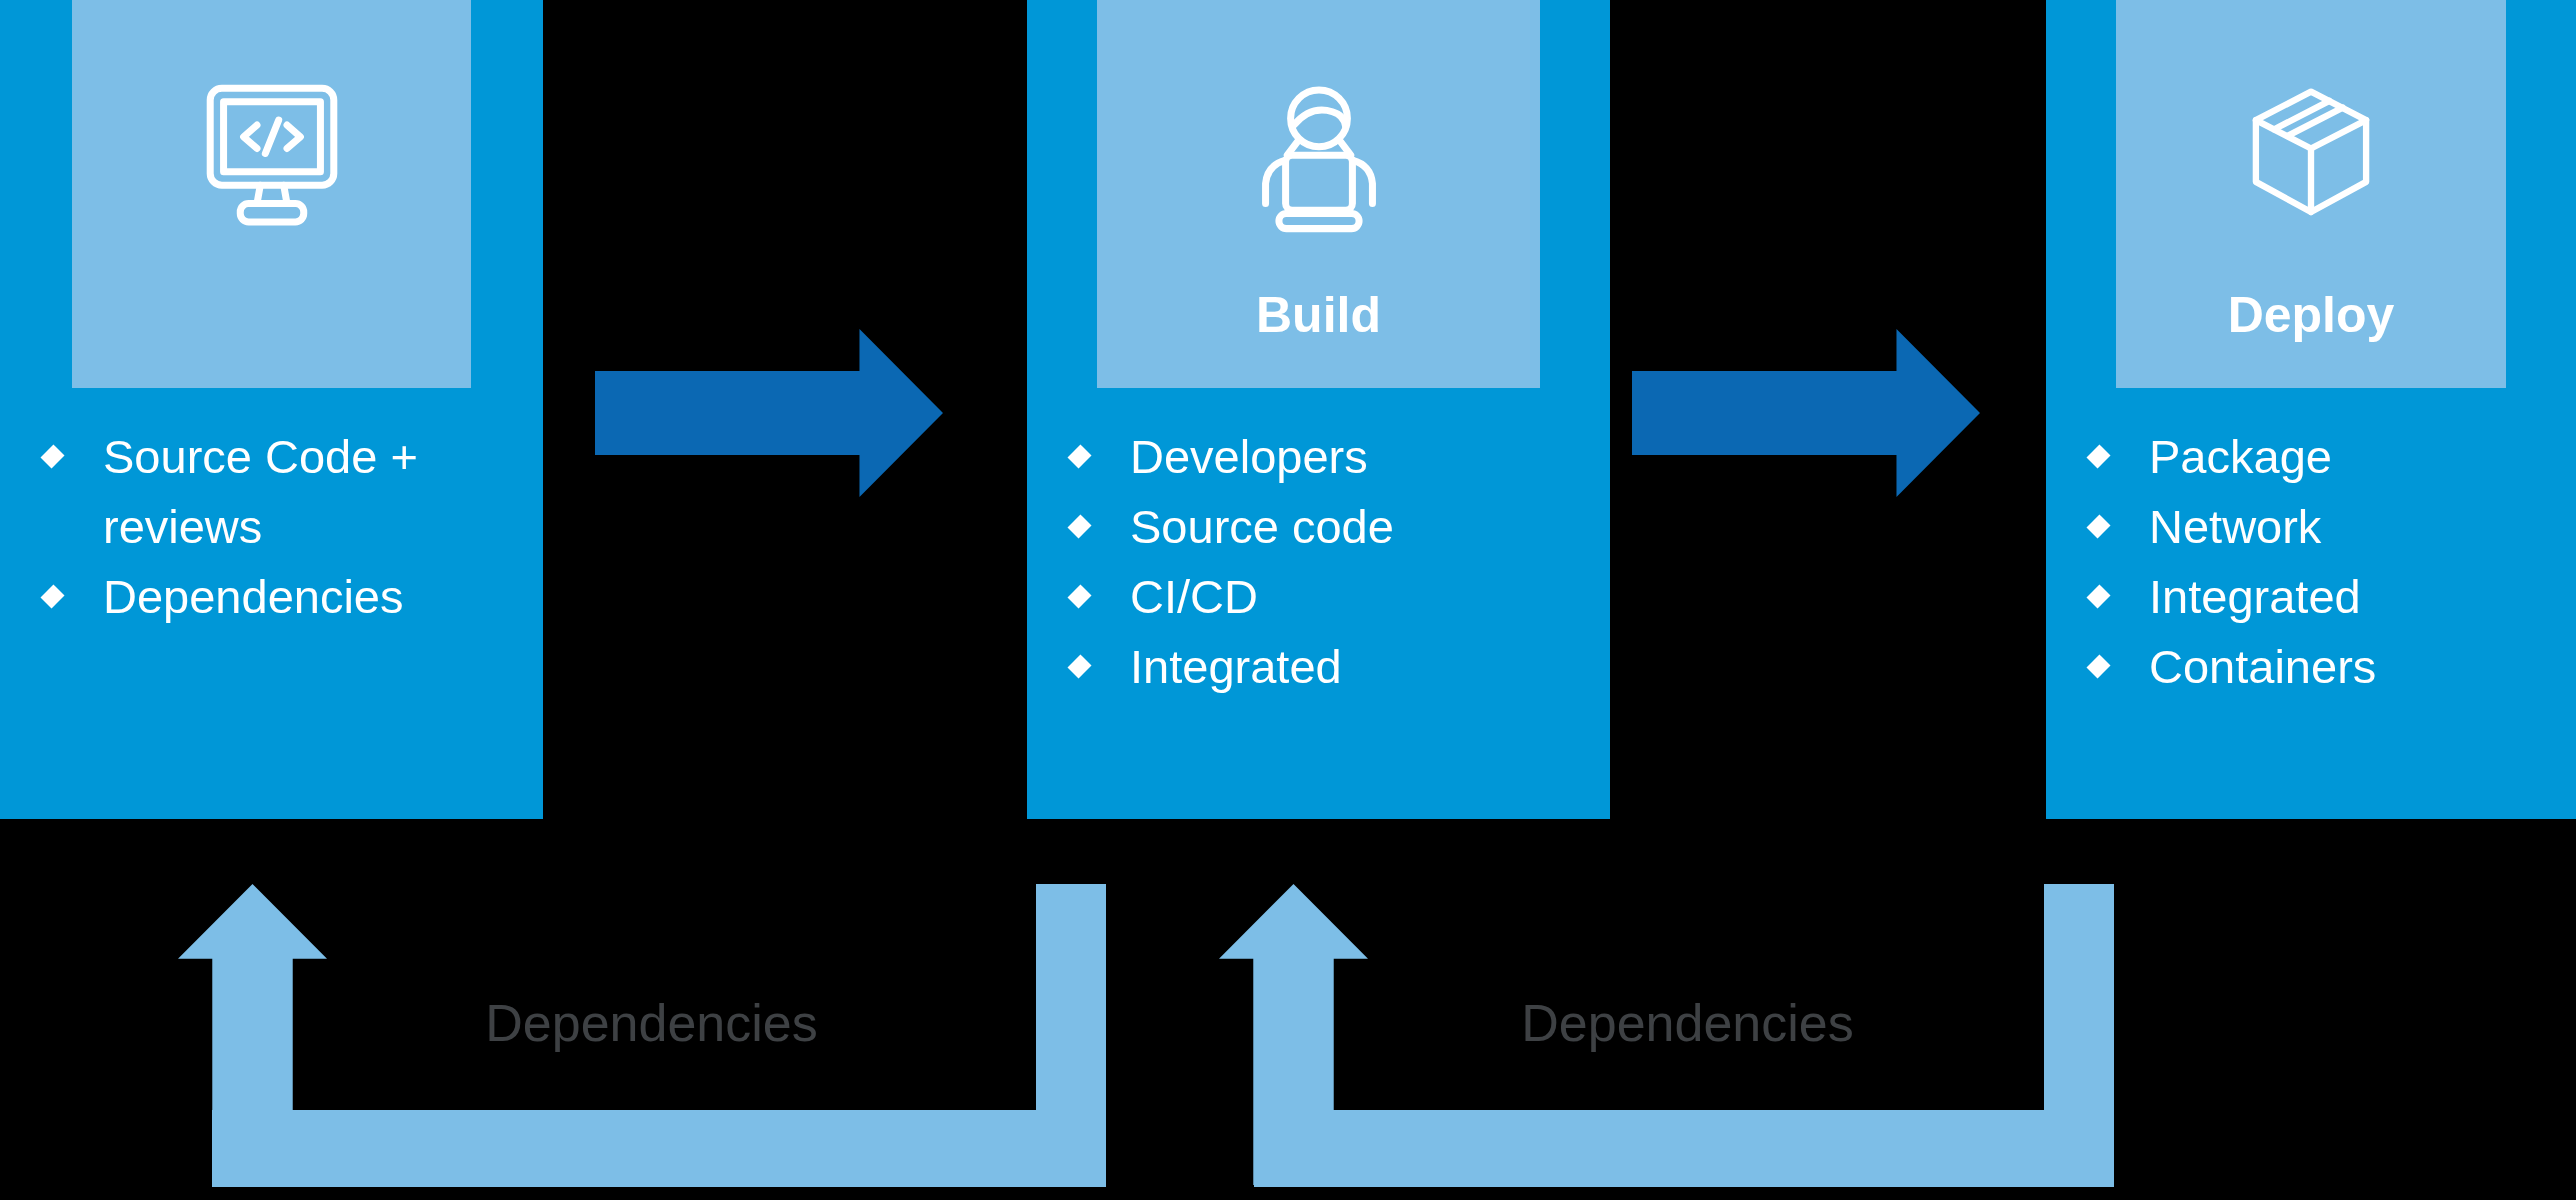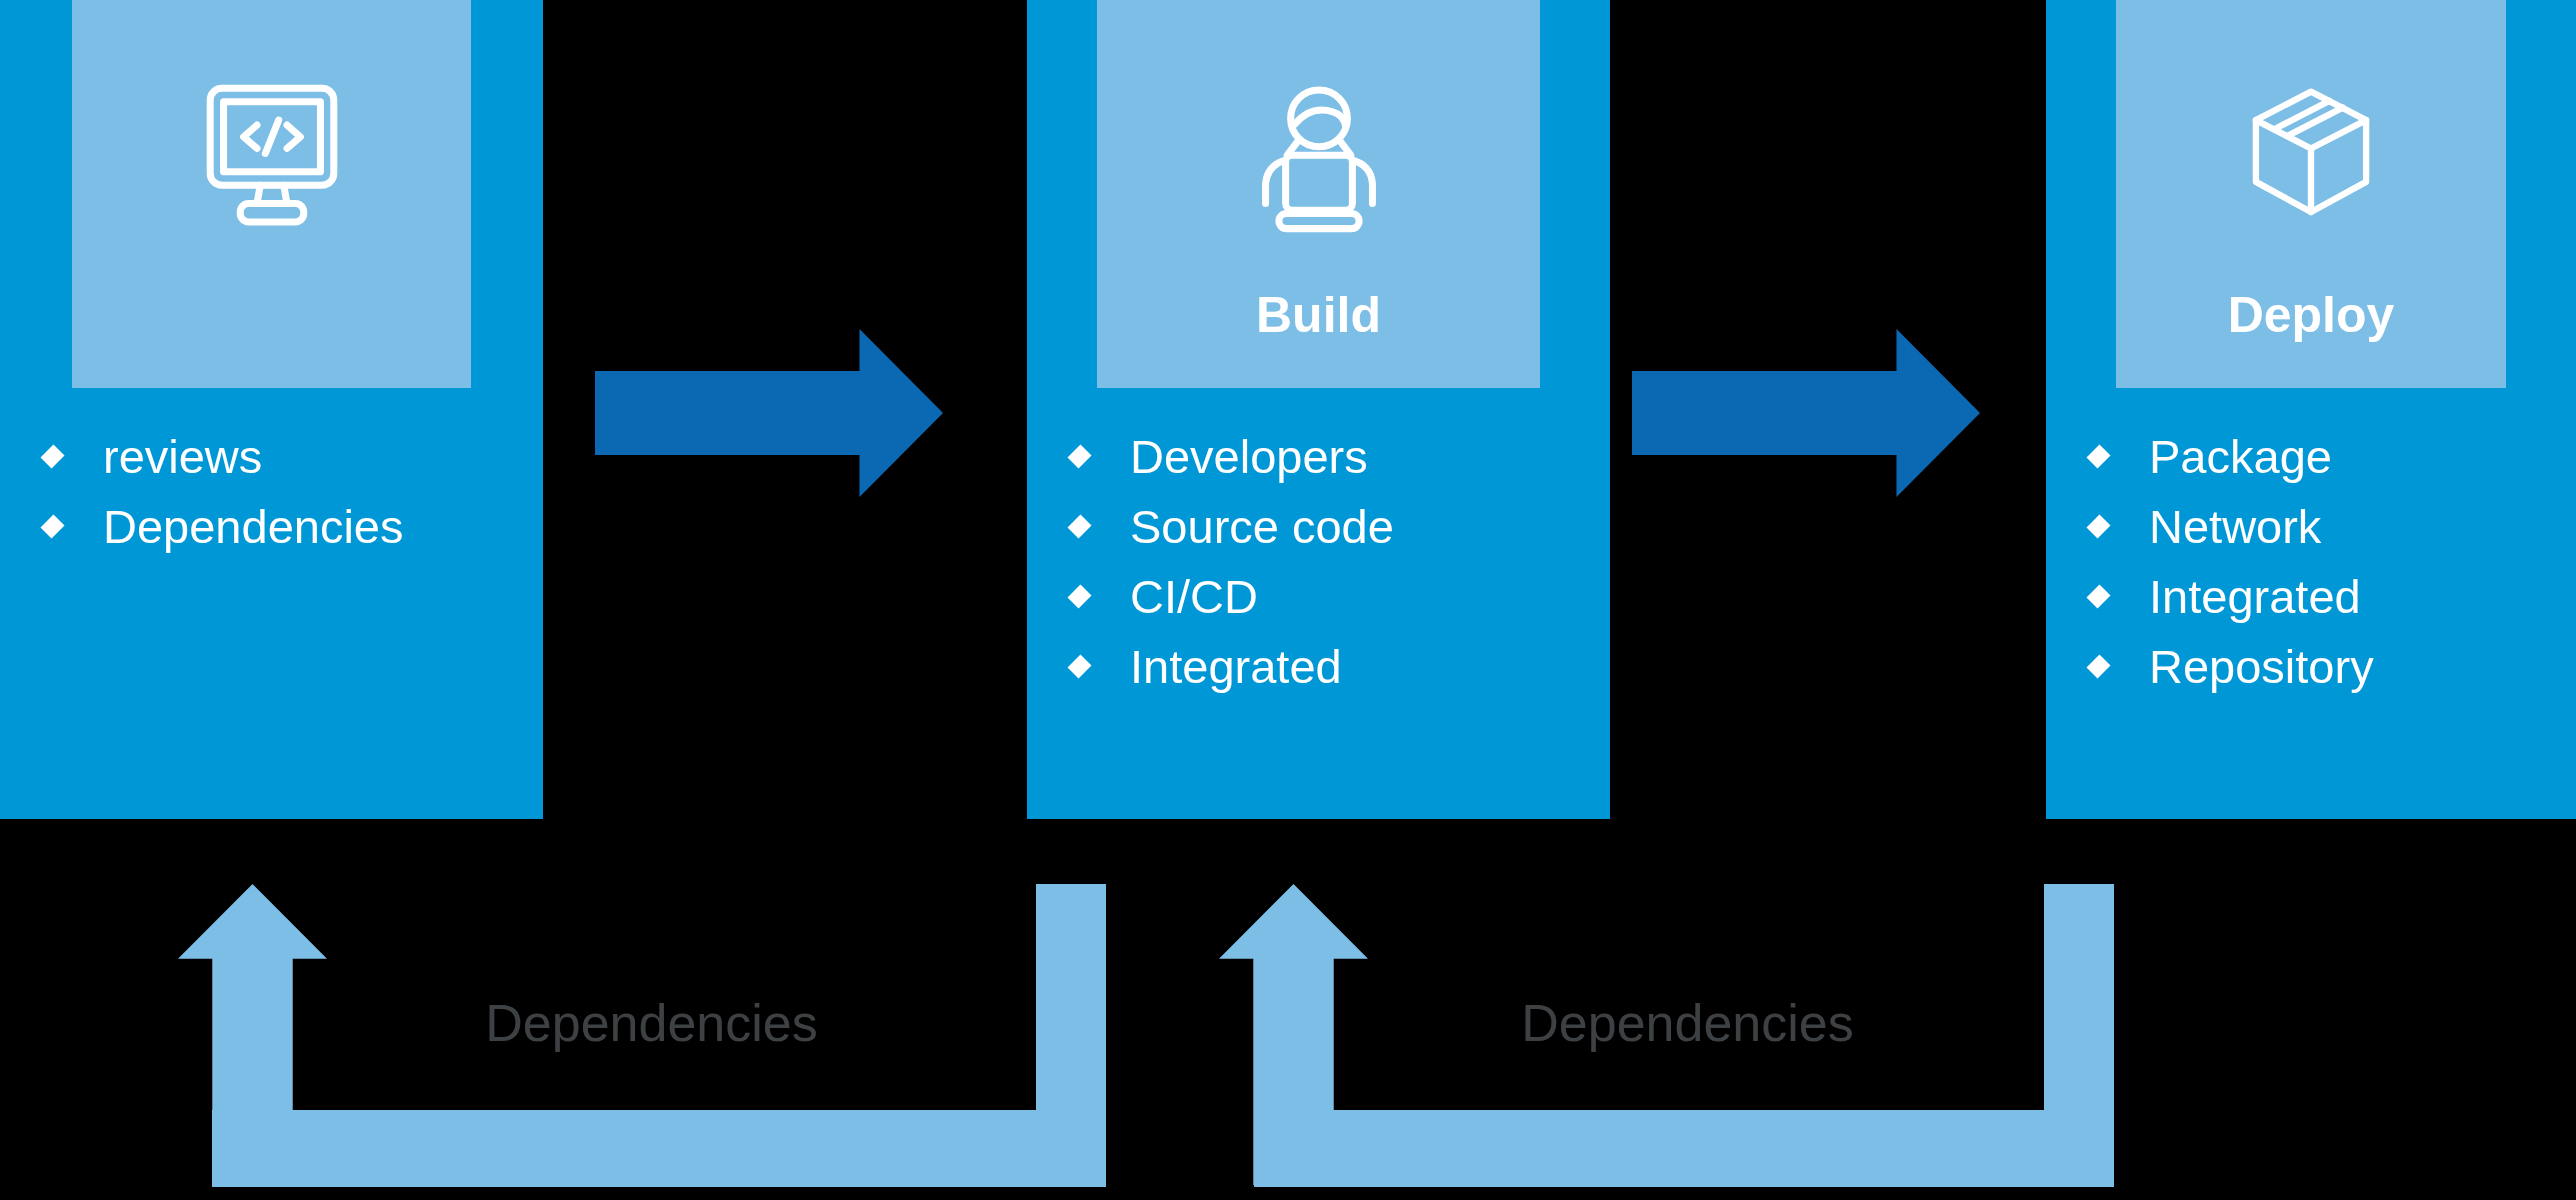--- a/index.html
+++ b/index.html
@@ -61,20 +61,21 @@
           <polyline points="59,27 67,34 59,41"></polyline>
           <path d="M43,63 L41,74 L59,74 L57,63"></path>
           <rect x="31" y="74" width="38" height="11" rx="5"></rect>
         </svg>
       </div>
     </div>
     <ul class="stage-list">
         <li>
           <span class="diamond"></span>
           <span class="li-text">
+            <span class="line">Source Code +</span>
             <span class="line">reviews</span>
           </span>
         </li>
         <li>
           <span class="diamond"></span>
           <span class="li-text">
             <span class="line">Dependencies</span>
           </span>
         </li>
       </ul>
@@ -152,21 +153,21 @@
         </li>
         <li>
           <span class="diamond"></span>
           <span class="li-text">
             <span class="line">Integrated</span>
           </span>
         </li>
         <li>
           <span class="diamond"></span>
           <span class="li-text">
-            <span class="line">Repository</span>
+            <span class="line">Containers</span>
           </span>
         </li>
       </ul>
   </div>
 
   <div class="flow-arrow" style="left:595px;"></div>
   <div class="flow-arrow" style="left:1632px;"></div>
 
   <div class="loop-part loop-up-arrow" style="left:178px;"></div>
   <div class="loop-part loop-bar" style="left:212px;width:892px;"></div>

